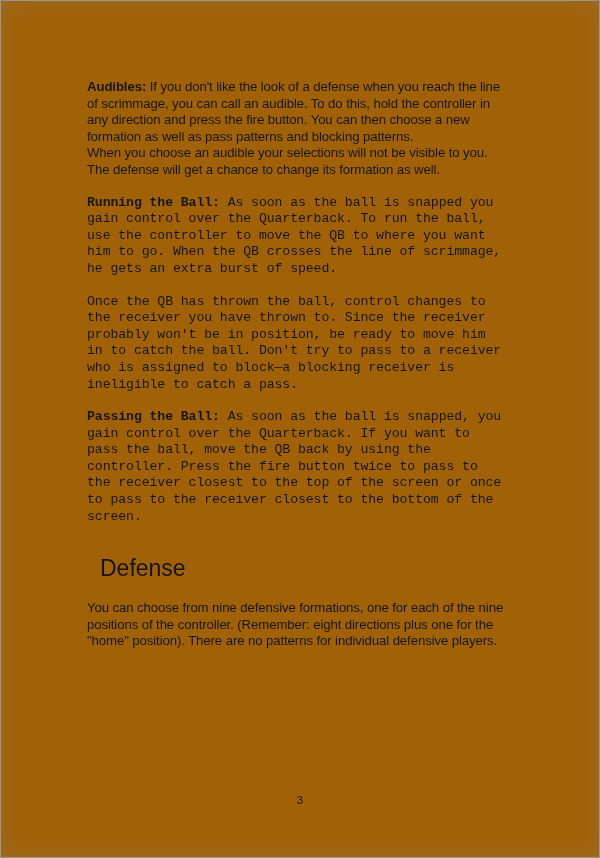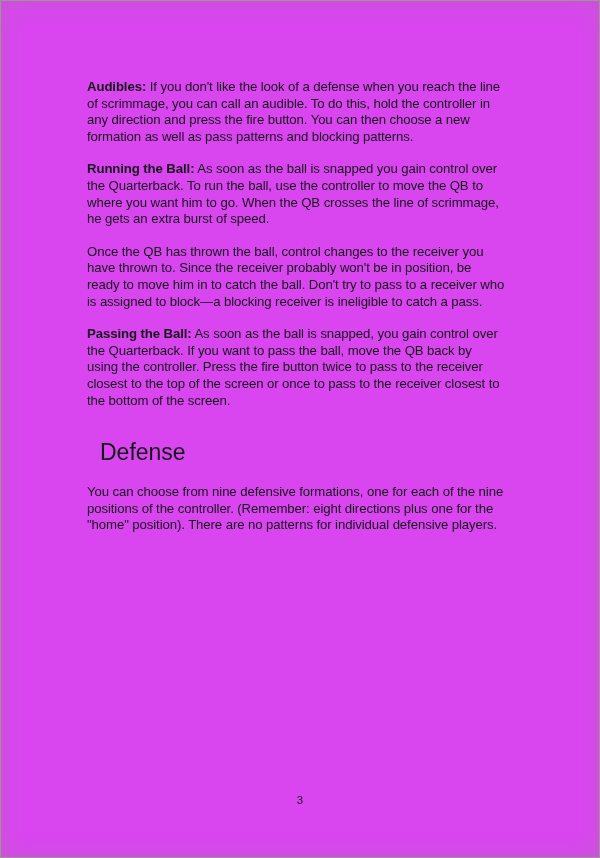--- a/index.html
+++ b/index.html
@@ -10,40 +10,41 @@
   body {
     width: 600px;
     height: 858px;
     overflow: hidden;
     font-family: "Liberation Sans", sans-serif;
   }
   .page {
     position: relative;
     width: 600px;
     height: 858px;
-    background: #d946ef;
+    background: #a16207;
     box-sizing: border-box;
     border: 1px solid #9a978f;
   }
   .page-inner {
     position: absolute;
     left: 86px;
     top: 78px;
     width: 418px;
   }
   p.para {
     margin: 0 0 0 0;
     font-size: 13.2px;
     line-height: 16.6px;
     color: #16161a;
     text-align: left;
     letter-spacing: -0.1px;
   }
   p.gap {
     margin-top: 16px;
+    font-family: Liberation Mono, monospace;
   }
   p.tight {
     margin-top: 0px;
   }
   .lead {
     font-weight: bold;
   }
   h2.section {
     font-size: 23px;
     font-weight: normal;
@@ -68,20 +69,21 @@
   }
 </style>
 </head>
 <body>
 
 <div class="page">
   <div class="page-inner">
 
     <p class="para"><span class="lead">Audibles:</span><span> If you don't like the look of a defense when you reach the line of scrimmage, you can call an audible. To do this, hold the controller in any direction and press the fire button. You can then choose a new formation as well as pass patterns and blocking patterns.</span></p>
 
+    <p class="para tight"><span>When you choose an audible your selections will not be visible to you. The defense will get a chance to change its formation as well.</span></p>
 
     <p class="para gap"><span class="lead">Running the Ball:</span><span> As soon as the ball is snapped you gain control over the Quarterback. To run the ball, use the controller to move the QB to where you want him to go. When the QB crosses the line of scrimmage, he gets an extra burst of speed.</span></p>
 
     <p class="para gap"><span>Once the QB has thrown the ball, control changes to the receiver you have thrown to. Since the receiver probably won't be in position, be ready to move him in to catch the ball. Don't try to pass to a receiver who is assigned to block—a blocking receiver is ineligible to catch a pass.</span></p>
 
     <p class="para gap"><span class="lead">Passing the Ball:</span><span> As soon as the ball is snapped, you gain control over the Quarterback. If you want to pass the ball, move the QB back by using the controller. Press the fire button twice to pass to the receiver closest to the top of the screen or once to pass to the receiver closest to the bottom of the screen.</span></p>
 
     <h2 class="section">Defense</h2>
 
     <p class="para">You can choose from nine defensive formations, one for each of the nine positions of the controller. (Remember: eight directions plus one for the "home" position). There are no patterns for individual defensive players.</p>

